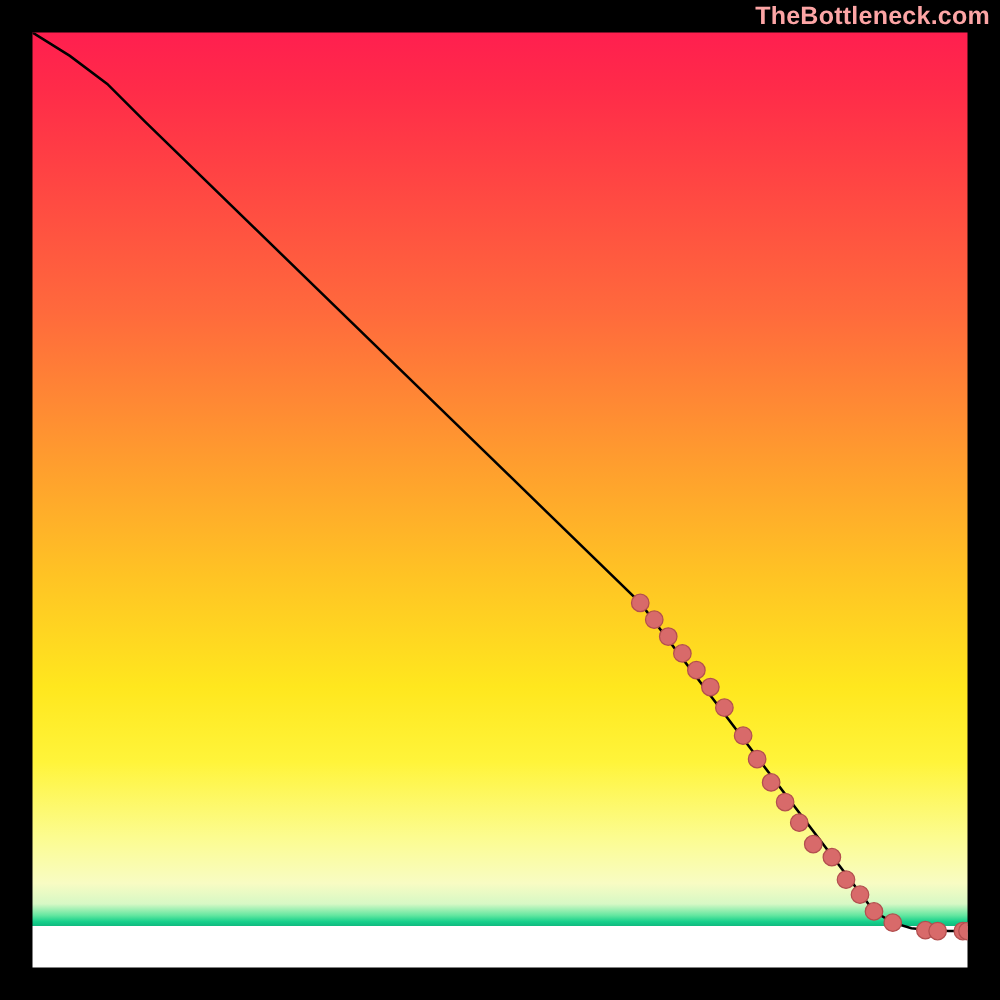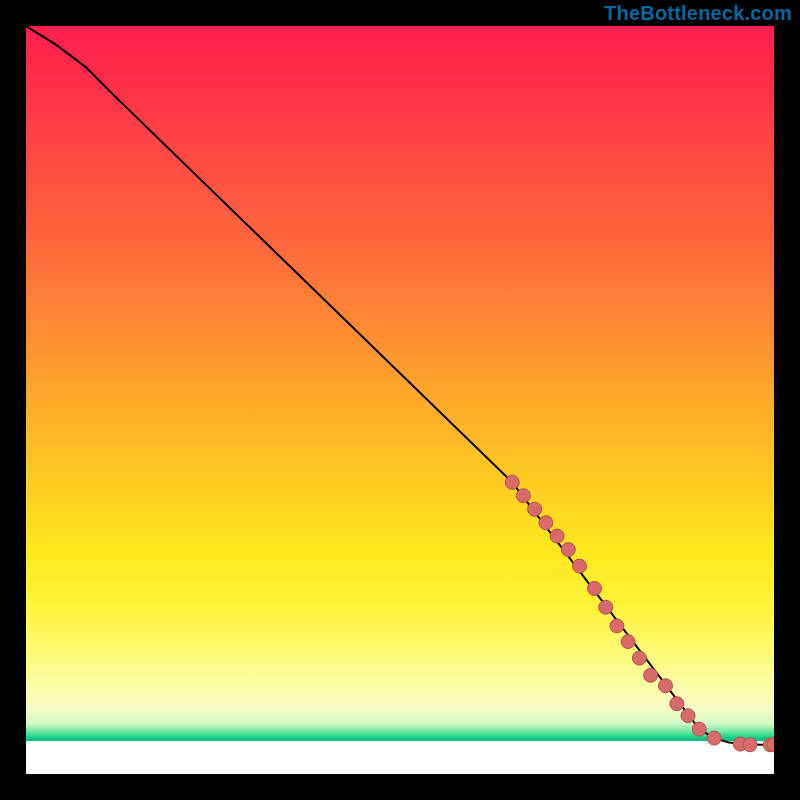--- a/index.html
+++ b/index.html
@@ -14,21 +14,21 @@
   .frame {
     position: relative;
     width: 800px;
     height: 800px;
     background: #000;
   }
   .watermark {
     position: absolute;
     top: 2px;
     right: 8px;
-    color: #0369a1;
+    color: #fca5a5;
     font-size: 20px;
     font-weight: 600;
     letter-spacing: 0.2px;
     z-index: 20;
   }
   .plot {
     position: absolute;
     left: 26px;
     top: 26px;
     width: 748px;   

